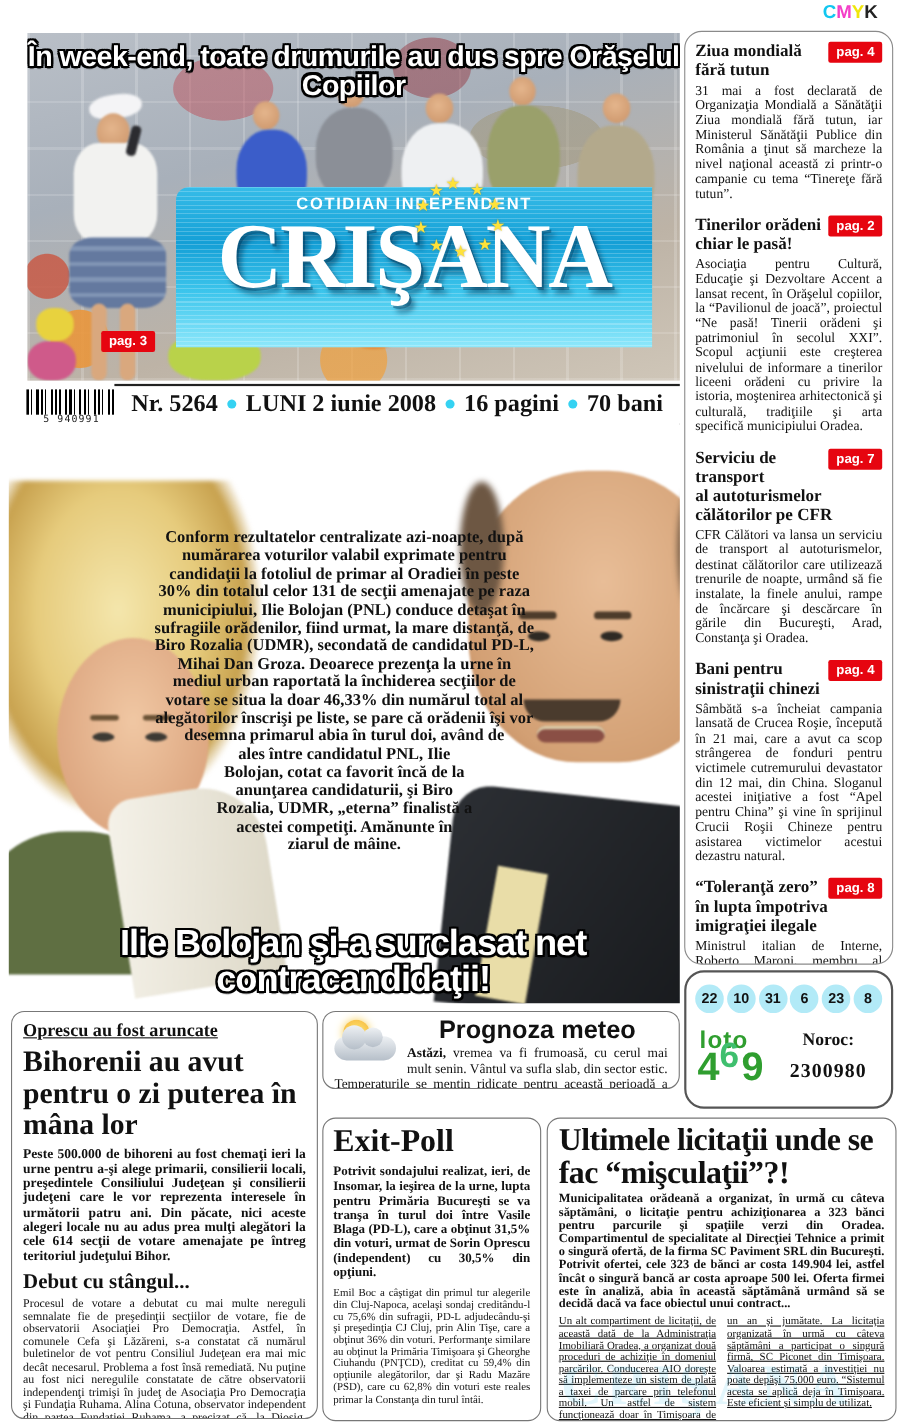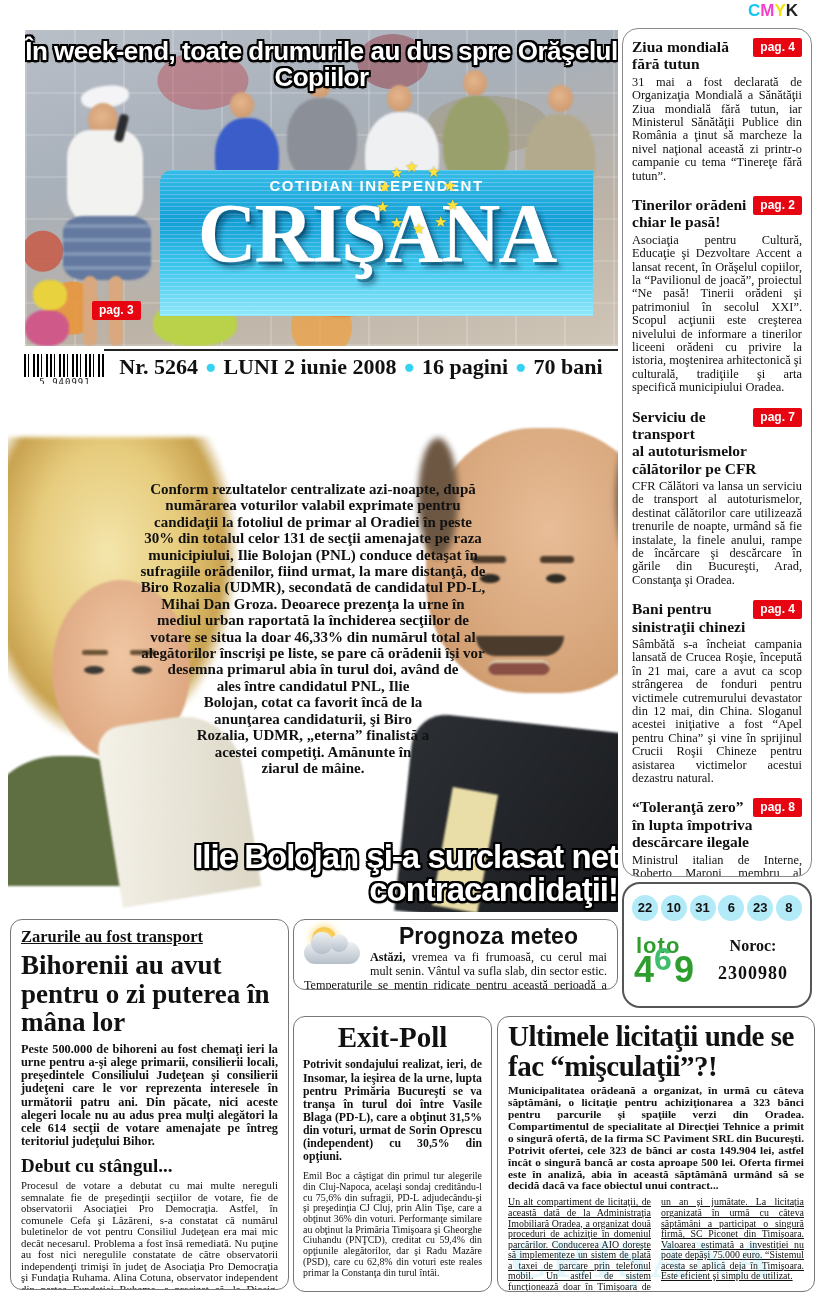--- a/index.html
+++ b/index.html
@@ -84,21 +84,21 @@
 
   .dateline { position:absolute; left:104px; top:349px; width:514px; text-align:center;
     border-top:2px solid #222; border-bottom:1.5px solid #222; padding:3px 0 5px;
     font:700 22px "Liberation Serif", serif; }
   .dateline .bullet { color:#35d2f2; font-size:19px; padding:0 7px; vertical-align:1px; }
 
   
   .main-story { position:absolute; left:8px; top:384px; width:610px; height:528px; overflow:hidden; background:#fff; }
   .hl1 { position:absolute; top:8px; left:0; right:0; z-index:5; text-align:center;
          font:700 46px/1 "Liberation Sans", sans-serif; letter-spacing:-1px; }
-  .hl2 { position:absolute; bottom:6px; left:16px; right:0; z-index:5; text-align:right;
+  .hl2 { position:absolute; bottom:6px; left:16px; right:0; z-index:5; text-align:center;
          font:700 33px/1 "Liberation Sans", sans-serif; letter-spacing:-1px; }
   .story-body { position:absolute; left:125px; top:66px; width:360px; z-index:4; text-align:center;
                 font:700 15px/16.4px "Liberation Serif", serif;margin-top:31px; }
   .story-body .seg-a { width:345px; margin:0 auto; }
   .story-body .seg-b { width:235px; margin:0 auto; }
 
   .photo-woman { position:absolute; left:-8px; top:58px; width:245px; height:440px; z-index:1; }
   .w-hair { position:absolute; left:-25px; top:-5px; width:265px; height:310px; filter:blur(2px);
     background:radial-gradient(ellipse at 50% 38%, #f4e6ac 0%, #e6cb7c 40%, #c8a24f 62%, transparent 70%); }
   .w-face { position:absolute; left:52px; top:138px; width:138px; height:180px; border-radius:50%; filter:blur(1px);
@@ -166,21 +166,21 @@
   .wicon { position:relative; float:left; width:58px; height:42px; margin:2px 8px 0 0; }
   .wicon .sun { position:absolute; left:8px; top:0; width:24px; height:24px; border-radius:50%;
     background:radial-gradient(circle,#ffe877,#f5b53a); box-shadow:0 0 8px #f7cf55; }
   .wicon .cloud { position:absolute; left:0; top:15px; width:56px; height:22px; border-radius:12px;
     background:linear-gradient(#eef1f4,#b6bfc9); }
   .wicon .cloud::before { content:""; position:absolute; left:7px; top:-10px; width:22px; height:22px; border-radius:50%; background:inherit; }
   .wicon .cloud::after  { content:""; position:absolute; left:26px; top:-8px; width:18px; height:18px; border-radius:50%; background:inherit; }
   .w-body { font:12.2px/14.2px "Liberation Serif", serif; text-align:justify; margin-top:2px; }
 
   .exit-poll { left:293px; top:1016px; width:199px; height:276px; padding:5px 9px; }
-  .ep-title { text-align:center; font:700 29px/1.05 "Liberation Serif", serif; margin-bottom:6px; }
+  .ep-title { text-align:left; font:700 29px/1.05 "Liberation Serif", serif; margin-bottom:6px; }
   .ep-lead { font:700 11.8px/13.1px "Liberation Serif", serif; text-align:justify; }
   .ep-body { font:9.9px/10.7px "Liberation Serif", serif; text-align:justify; margin-top:8px; }
 
   .auctions { left:497px; top:1016px; width:318px; height:276px; padding:5px 10px; }
   .au-headline { font:700 29px/1.02 "Liberation Serif", serif; letter-spacing:-0.5px; }
   .au-lead { font:700 11.3px/11.9px "Liberation Serif", serif; text-align:justify; margin-top:4px; }
   .au-cols { margin-top:5px; columns:2; column-gap:10px; font:9.9px/10.6px "Liberation Serif", serif; text-align:justify;text-decoration:underline; }
   .watermark { position:absolute; left:12px; bottom:2px; font:700 52px "Liberation Serif", serif;
     color:rgba(41,184,230,.13); letter-spacing:4px; pointer-events:none; }
 </style>
@@ -297,21 +297,21 @@
       <div class="brief-line2">al autoturismelor călătorilor pe CFR</div>
       <div class="brief-body">CFR Călători va lansa un serviciu de transport al autoturismelor, destinat călătorilor care utilizează trenurile de noapte, urmând să fie instalate, la finele anului, rampe de încărcare şi descărcare în gările din Bucureşti, Arad, Constanţa şi Oradea.</div>
     </div>
     <div class="brief">
       <div class="brief-row1"><span>Bani pentru</span><span class="pag-box">pag. 4</span></div>
       <div class="brief-line2">sinistraţii chinezi</div>
       <div class="brief-body">Sâmbătă s-a încheiat campania lansată de Crucea Roşie, începută în 21 mai, care a avut ca scop strângerea de fonduri pentru victimele cutremurului devastator din 12 mai, din China. Sloganul acestei iniţiative a fost “Apel pentru China” şi vine în sprijinul Crucii Roşii Chineze pentru asistarea victimelor acestui dezastru natural.</div>
     </div>
     <div class="brief">
       <div class="brief-row1"><span>“Toleranţă zero”</span><span class="pag-box">pag. 8</span></div>
-      <div class="brief-line2">în lupta împotriva descărcare ilegale</div>
+      <div class="brief-line2">în lupta împotriva imigraţiei ilegale</div>
       <div class="brief-body">Ministrul italian de Interne, Roberto Maroni, membru al mişcării populiste şi antiimigraţie Liga Nordului, a promis duminică o “toleranţă zero” în lupta împotriva imigraţiei ilegale. Guvernul de dreapta al lui Silvio Berlusconi a adoptat în urmă cu zece zile noi măsuri împotriva imigraţiei, prin crearea delictului de imigraţie ilegală, facilitarea expulzărilor sau prelungirea şederii în centrele de reţinere</div>
     </div>
 
   </div>
 
   <div class="lotto">
     <div class="lotto-nums">
       <span class="num">22</span>
       <span class="num">10</span>
       <span class="num">31</span>
@@ -327,21 +327,21 @@
         <span class="l-9">9</span>
       </div>
       <div class="noroc">
         <div>Noroc:</div>
         <div class="val">2300980</div>
       </div>
     </div>
   </div>
 
   <div class="box left-story">
-    <div class="kicker">Zarurile au fost transport</div>
+    <div class="kicker">Oprescu au fost aruncate</div>
     <div class="ls-headline">Bihorenii au avut pentru o zi puterea în mâna lor</div>
     <div class="ls-lead">Peste 500.000 de bihoreni au fost chemaţi ieri la urne pentru a-şi alege primarii, consilierii locali, preşedintele Consiliului Judeţean şi consilierii judeţeni care le vor reprezenta interesele în următorii patru ani. Din păcate, nici aceste alegeri locale nu au adus prea mulţi alegători la cele 614 secţii de votare amenajate pe întreg teritoriul judeţului Bihor.</div>
     <div class="ls-subhead">Debut cu stângul...</div>
     <div class="ls-body">Procesul de votare a debutat cu mai multe nereguli semnalate fie de preşedinţii secţiilor de votare, fie de observatorii Asociaţiei Pro Democraţia. Astfel, în comunele Cefa şi Lăzăreni, s-a constatat că numărul buletinelor de vot pentru Consiliul Judeţean era mai mic decât necesarul. Problema a fost însă remediată. Nu puţine au fost nici neregulile constatate de către observatorii independenţi trimişi în judeţ de Asociaţia Pro Democraţia şi Fundaţia Ruhama. Alina Cotuna, observator independent din partea Fundaţiei Ruhama, a precizat că, la Diosig, observatorului APD nu i s-a permis accesul în secţia de votare pe motiv că acreditarea nu era ştampilată de Biroul Electoral Judeţean (BEJ). Problema a fost remediată, BEJ recunoscându-şi greşeala.</div>
 
   </div>
 
   <div class="box weather">
     <div class="wicon">
       <div class="sun"></div>

